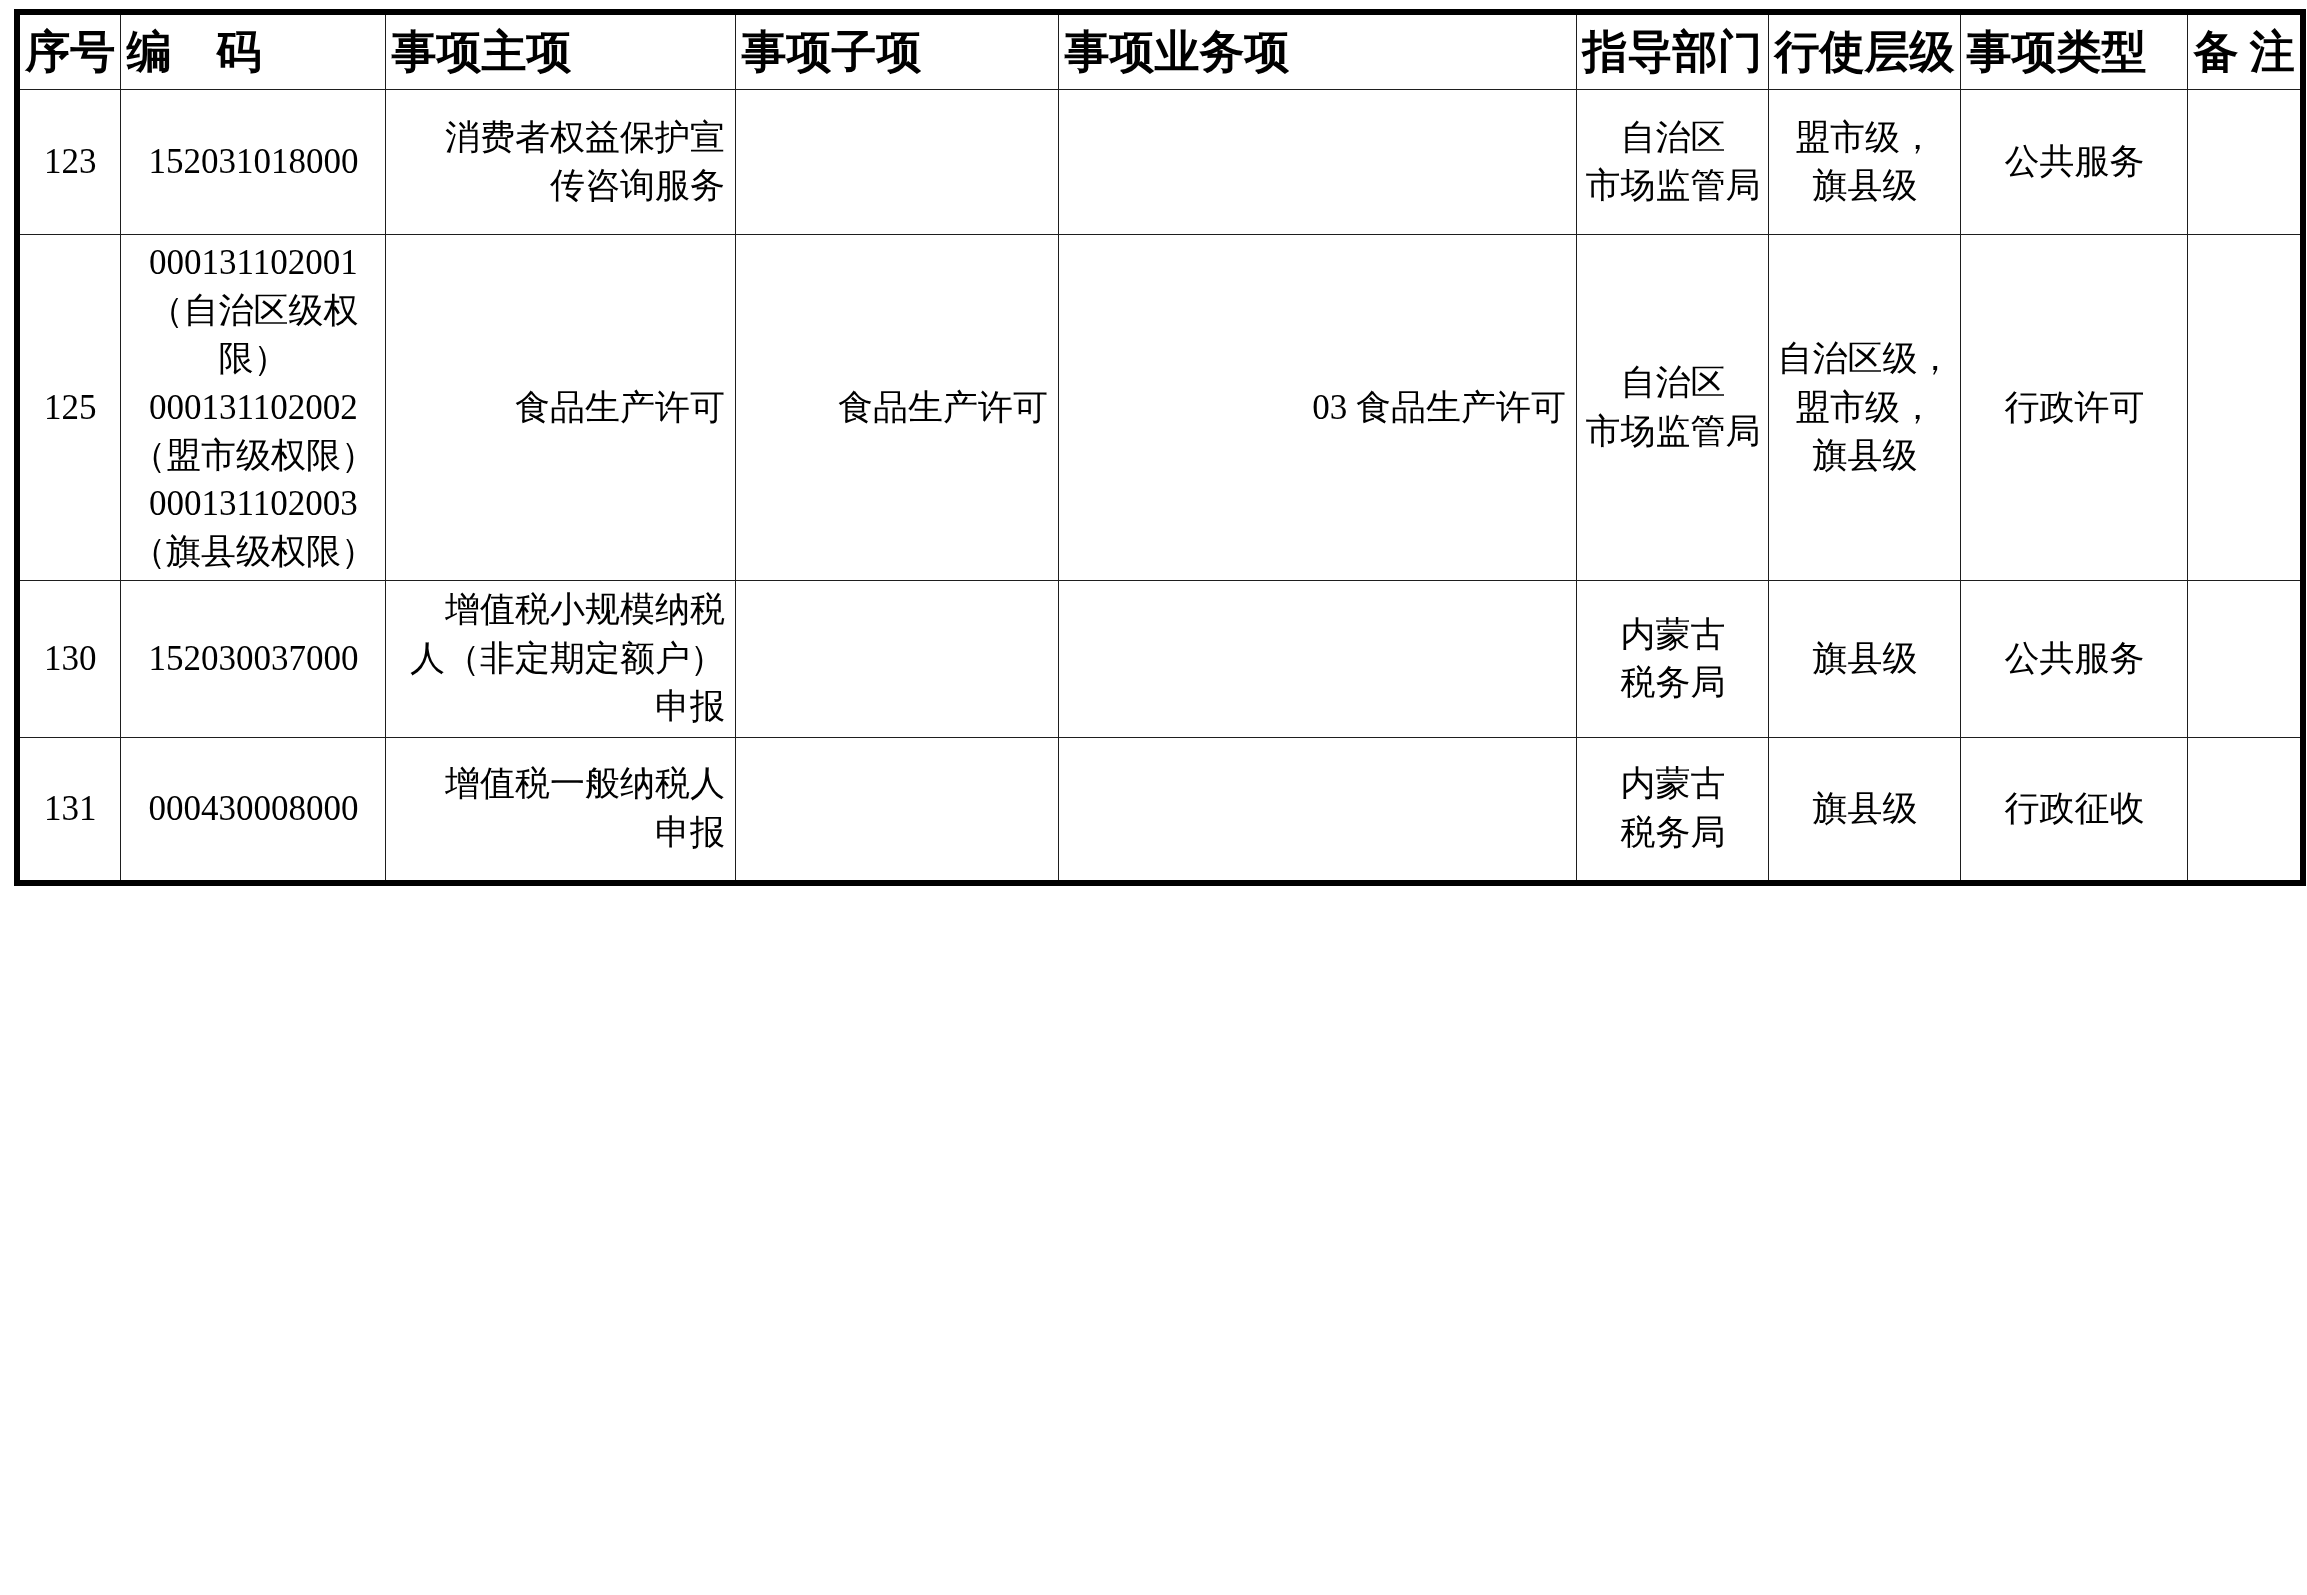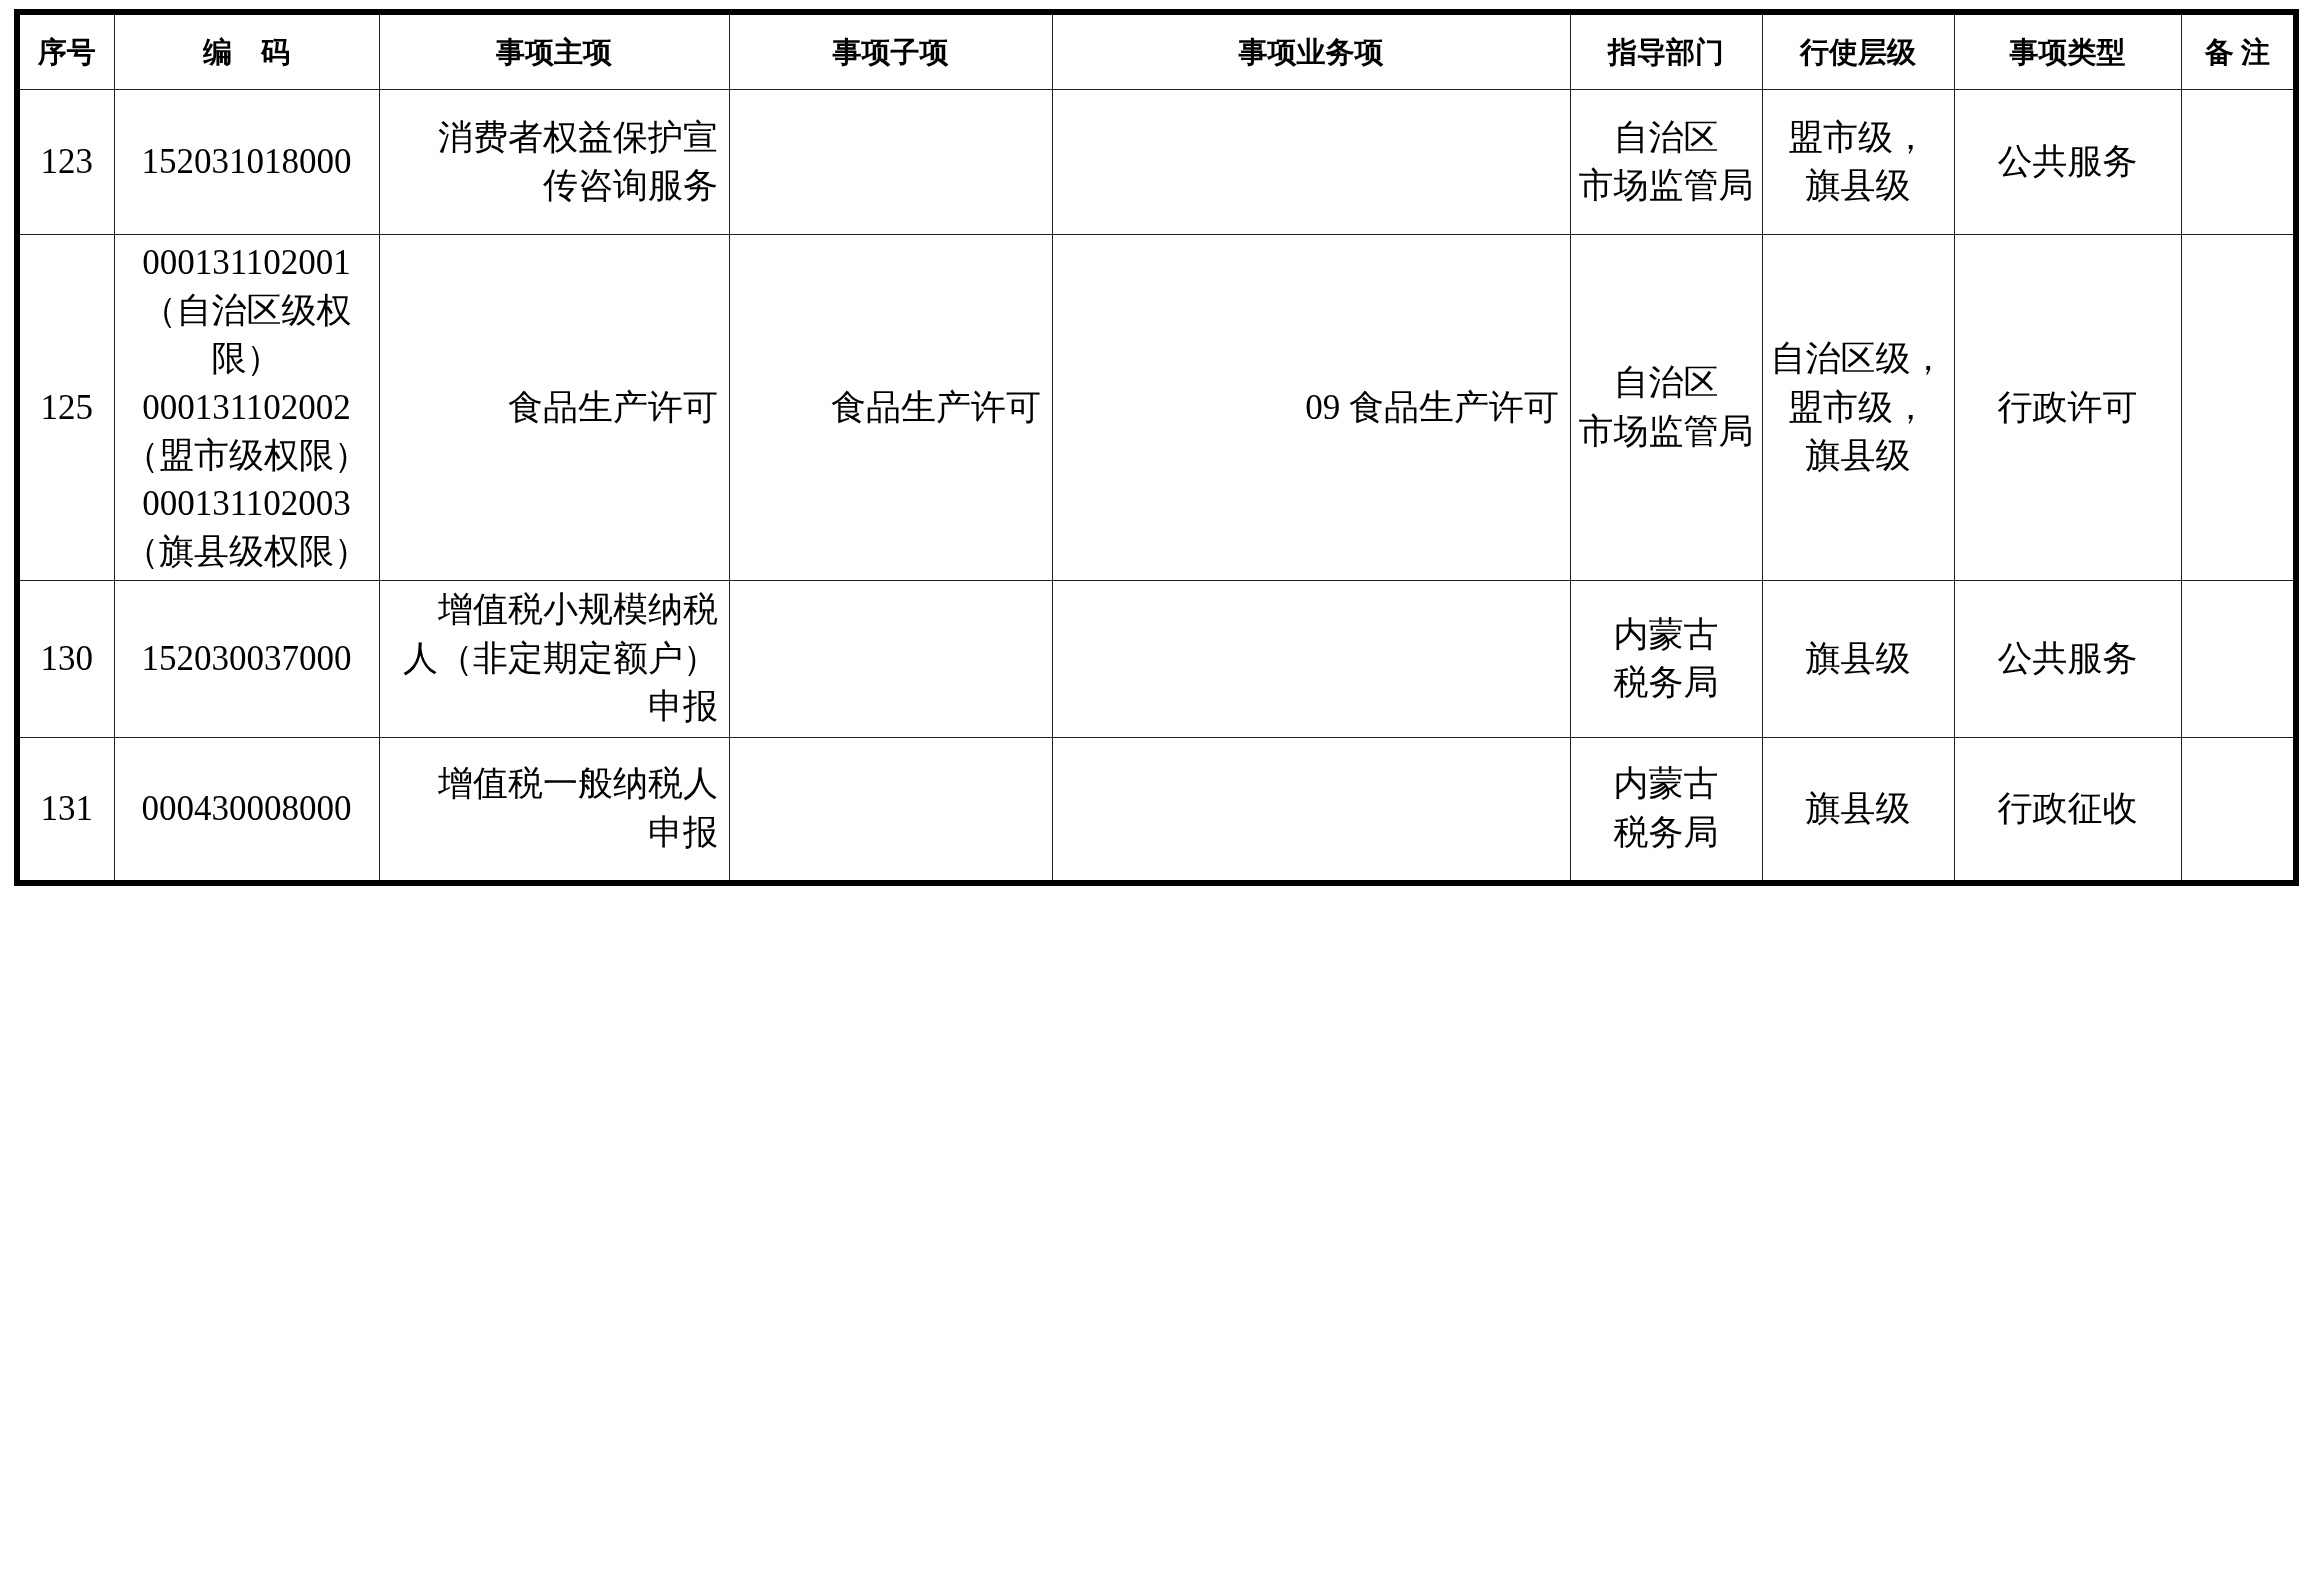--- a/index.html
+++ b/index.html
@@ -17,24 +17,24 @@
   th,td{
     border:1.7px solid #1e1e1e;
     vertical-align:middle;
     font-size:35px;
     line-height:1.38;
     overflow:hidden;
     padding:5.2px 10.5px;
   }
   th{
     font-weight:bold;
-    text-align:center;
+    text-align:left;
     white-space:pre;
     padding:3.5px 5.2px;
-    font-size:29px;
+    font-size:45px;
   }
   td{white-space:pre-line;}
   td.c{text-align:center;padding:3.5px 5.2px;}
   td.l{text-align:right;}
   
   tr.h0{height:78px;}
   tr.h1{height:145px;}
   tr.h2{height:148px;}
   tr.h3{height:295px;}
   tr.h4{height:159px;}
@@ -90,21 +90,21 @@
     <tr class="h3">
       <td class="c">125</td>
       <td class="c">000131102001
 （自治区级权限）
 000131102002
 （盟市级权限）
 000131102003
 （旗县级权限）</td>
       <td class="l">食品生产许可</td>
       <td class="l">食品生产许可</td>
-      <td class="l">09 食品生产许可</td>
+      <td class="l">03 食品生产许可</td>
       <td class="c">自治区
 市场监管局</td>
       <td class="c">自治区级，
 盟市级，
 旗县级</td>
       <td class="c">行政许可</td>
       <td class="c"></td>
     </tr>
     <tr class="h8">
       <td class="c">130</td>

